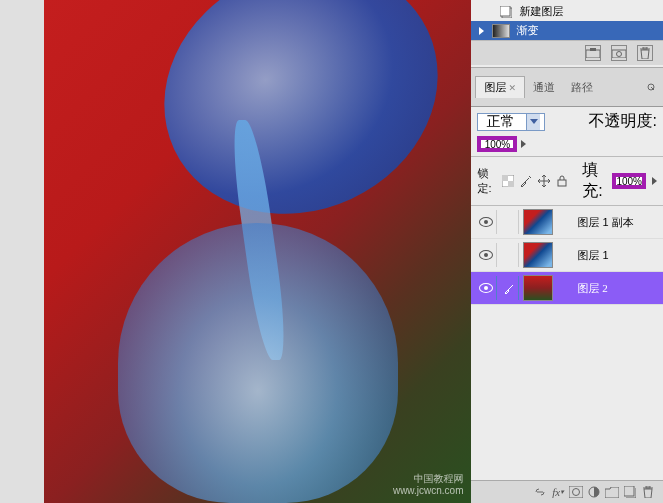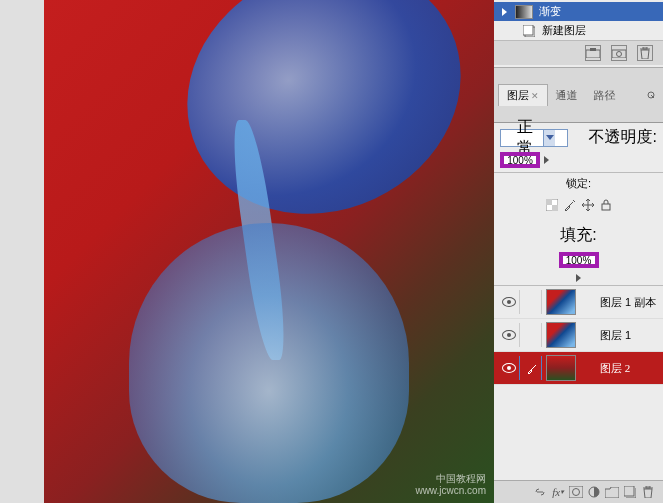--- a/index.html
+++ b/index.html
@@ -103,21 +103,21 @@
       display: flex;
       align-items: center; justify-content: center;
       color: #555;
       font-size: 10px;
     }
     .panel-tabs {
       display: flex;
       align-items: center;
       background: #d8d8d8;
       border-bottom: 1px solid #999;
-      padding: 16px 4px;
+      padding: 8px 4px;
     }
     .tab {
       padding: 3px 8px;
       font-size: 11px;
       color: #555;
       cursor: pointer;
     }
     .tab.active {
       background: #ececec;
       border: 1px solid #aaa;
@@ -138,22 +138,22 @@
       flex-wrap: wrap;
       border-bottom: 1px solid #bbb;
     }
     .ctrl-label {
       font-size: 16px;
     }
     .ctrl-select {
       width: 68px; height: 18px;
       border: 1px solid #7a9ac6;
       background: #fff;
-      font-size: 16px;
-      padding: 0 16px;
+      font-size: 14px;
+      padding: 0 8px;
       display: flex;
       align-items: center;
       justify-content: space-between;
     }
     .ctrl-sel-arrow {
       width: 14px; height: 16px;
       background: #d0dcee;
       border-left: 1px solid #7a9ac6;
       margin-right: -4px;
       display: flex; align-items: center; justify-content: center;
@@ -174,21 +174,20 @@
       cursor: pointer;
     }
     .lock-row {
       display: flex;
       align-items: center;
       gap: 6px;
       padding: 3px 6px;
       background: #ececec;
       border-bottom: 1px solid #bbb;
       font-size: 11px;
-      flex-direction: column;
     }
     .lock-icons {
       display: flex; gap: 2px;
     }
     .lock-ico {
       width: 16px; height: 16px;
       display: flex; align-items: center; justify-content: center;
       cursor: pointer;
     }
     .layers-list {
@@ -197,21 +196,21 @@
       overflow-y: auto;
     }
     .layer-row {
       display: flex;
       align-items: center;
       gap: 4px;
       padding: 3px 4px;
       border-bottom: 1px solid #ddd;
     }
     .layer-row.selected {
-      background: #b91c1c;
+      background: #8b5cf6;
       color: #fff;
       font-family: Liberation Serif, serif;
     }
     .vis-col {
       width: 22px; height: 24px;
       display: flex; align-items: center; justify-content: center;
       border-right: 1px solid #ccc;
     }
     .layer-row.selected .vis-col { border-right-color: #5080c8; }
     .eye {
@@ -282,34 +281,34 @@
   <div class="glass-img"></div>
   <div class="watermark">
     <div>中国教程网</div>
     <div>www.jcwcn.com</div>
   </div>
 </div>
 
 <div class="panels">
 
   <div class="panel-top">
+    <div class="hist-row">
+      <span style="width:14px"></span>
+      <span class="hist-icon">
+        <svg width="12" height="12">
+            <rect x="0" y="0" width="10" height="10" fill="#fff" stroke="#666"></rect>
+            <path d="M2 10 L2 12 L12 12 L12 2 L10 2" fill="none" stroke="#666"></path>
+          </svg>
+      </span>
+      <span>新建图层</span>
+    </div>
     <div class="hist-row selected">
       <span class="expand-tri" style="border-left-color:#fff"></span>
       <span class="hist-thumb"></span>
       <span>渐变</span>
-    </div>
-    <div class="hist-row">
-      <span style="width:14px"></span>
-      <span class="hist-icon">
-        <svg width="12" height="12">
-            <rect x="0" y="0" width="10" height="10" fill="#fff" stroke="#666"></rect>
-            <path d="M2 10 L2 12 L12 12 L12 2 L10 2" fill="none" stroke="#666"></path>
-          </svg>
-      </span>
-      <span>新建图层</span>
     </div>
     <div class="panel-footer">
       <span class="footer-icon">
         <svg width="14" height="10">
             <rect x="0" y="2" width="14" height="8" fill="none" stroke="#666"></rect>
             <rect x="4" y="0" width="6" height="3" fill="#666"></rect>
           </svg>
       </span>
       <span class="footer-icon">
         <svg width="14" height="10">

